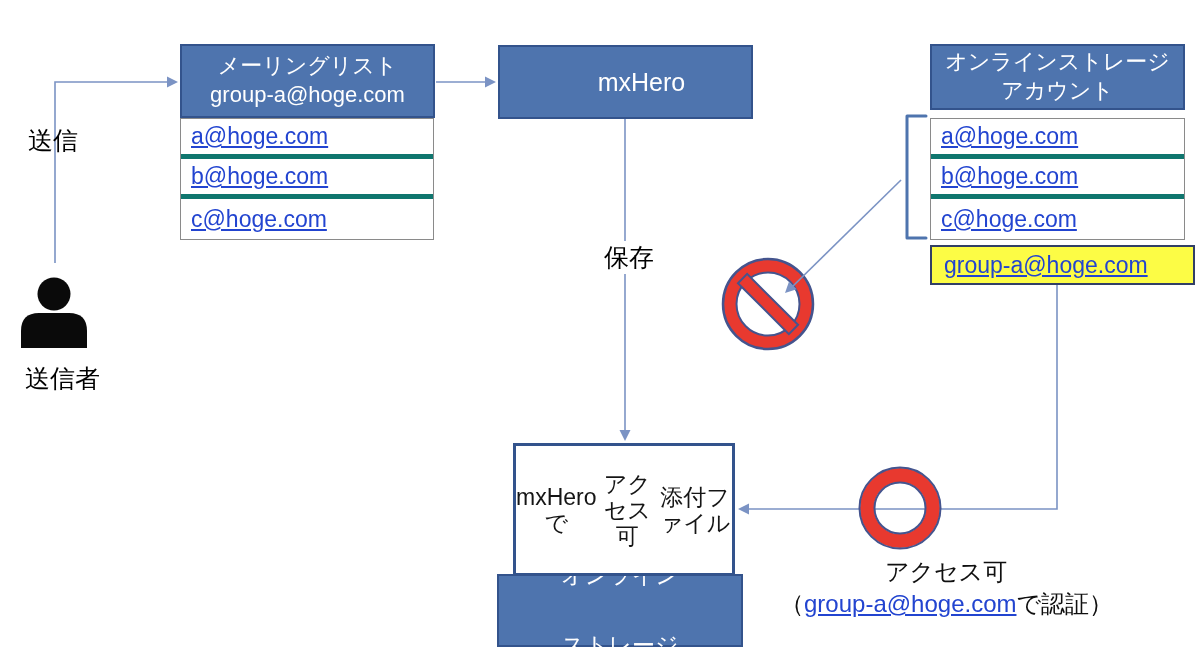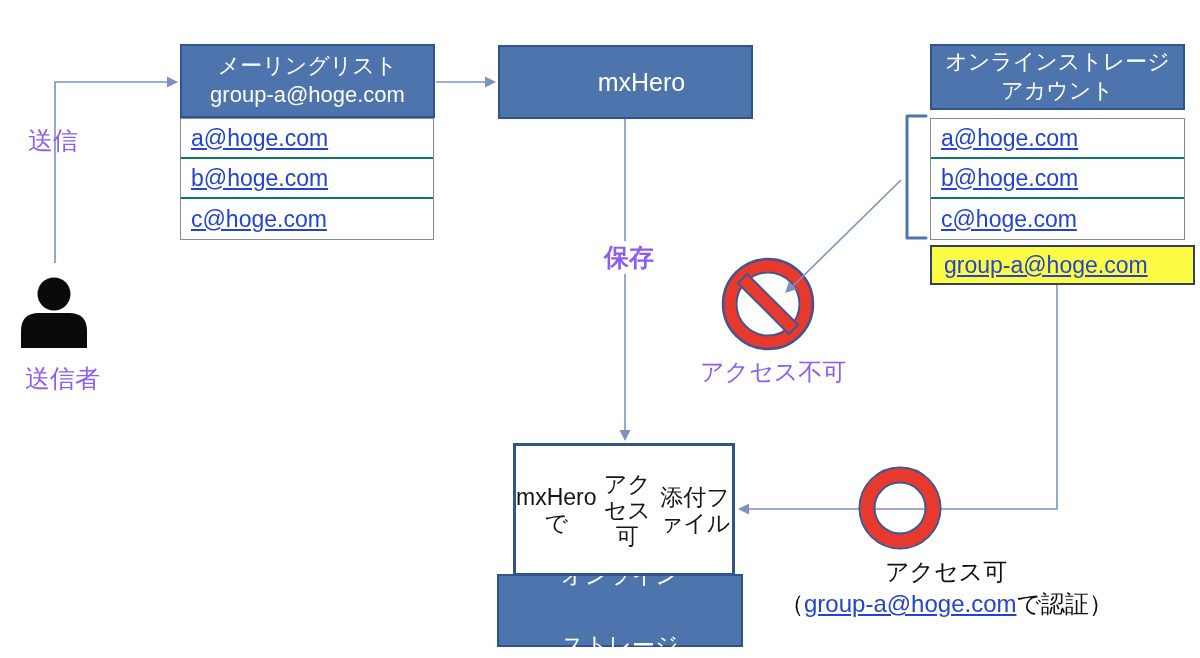--- a/index.html
+++ b/index.html
@@ -23,21 +23,21 @@
 
   
   .mtable{
     position:absolute;
     background:#ffffff;
     border:1px solid #8a8a8a;
     box-sizing:border-box;
   }
   .mrow{
     height:40px;display:flex;align-items:center;
-    padding-left:10px;border-bottom:2px solid #0f766e;
+    padding-left:10px;border-bottom:5px solid #0f766e;
     box-sizing:border-box;background:#ffffff;
   }
   .mrow:last-child{border-bottom:none;}
   a.maillink, .maillink{
     color:#2244D0;text-decoration:underline;font-size:23px;cursor:pointer;
     white-space:nowrap;
   }
 
   .yellowrow{
     position:absolute;
@@ -49,24 +49,24 @@
 
   .whitebox{
     position:absolute;
     background:#ffffff;
     border:3px solid #33538C;
     box-sizing:border-box;
     display:flex;flex-direction:row;align-items:center;justify-content:center;
     color:#151515;font-size:23px;line-height:26px;text-align:center;
   }
 
-  .lbl{position:absolute;color:#8b5cf6;white-space:nowrap;}
+  .lbl{position:absolute;color:#000000;white-space:nowrap;}
   .lbl-25{font-size:25px;}
   .lbl-24{font-size:24px;}
-  .savelbl{background:#ffffff;padding:0 5px;font-weight:bold;}
+  .savelbl{background:#ffffff;padding:0 5px;}
   .center-block{text-align:center;}
   .note-line{font-size:24px;color:#0f0f0f;white-space:nowrap;}
 </style>
 </head>
 <body>
 
 <div id="canvas">
 
   <svg class="layer" width="1200" height="658" viewBox="0 0 1200 658">
 
@@ -157,21 +157,20 @@
     <div>アクセス可</div>
     <div>添付ファイル</div>
   </div>
 
   <div class="lbl lbl-25" style="left:28px;top:124px;">送信</div>
 
   <div class="lbl lbl-25" style="left:17px;top:362px;margin-left:8px;">送信者</div>
 
   <div class="lbl lbl-25 savelbl" style="left:599px;top:241px;">保存</div>
 
-  <div class="lbl lbl-24" style="left:700px;top:356px;">アクセス不可</div>
 
   <div class="abs center-block" style="left:780px;top:556px;width:332px;">
     <div class="note-line">アクセス可</div>
     <div class="note-line">
       <span>（</span><a class="maillink" style="font-size:24px;">group-a@hoge.com</a><span>で認証）</span>
     </div>
   </div>
 
 </div>
 

